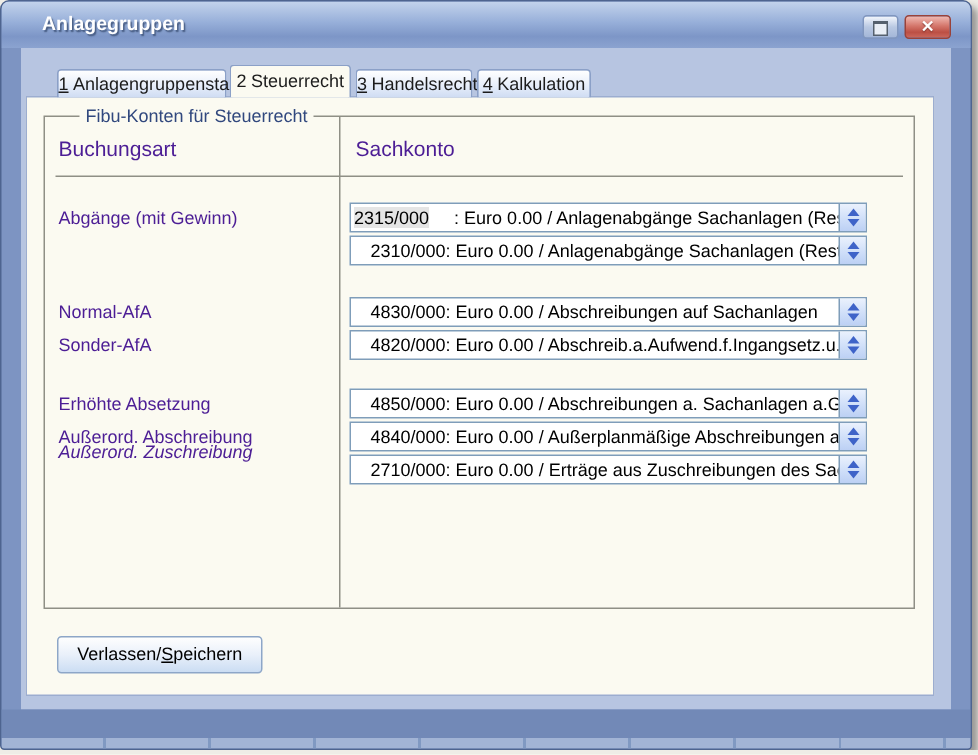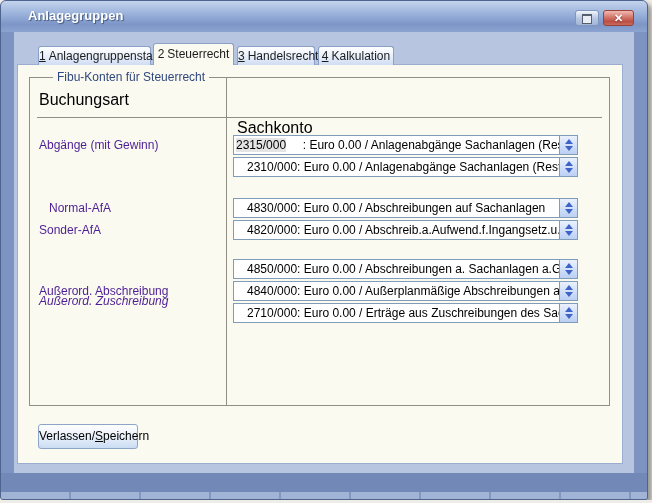--- a/index.html
+++ b/index.html
@@ -29,38 +29,38 @@
   .tab-inactive{top:45px;height:19px;line-height:18px;background:linear-gradient(#ffffff,#e7eefa 55%,#cfdcf3);}
   .tab-active{top:42px;height:22px;line-height:21px;background:#fbfaf1;z-index:3;}
   .num{margin-right:3px;}
   .u{text-decoration:underline;}
   
   .fieldset{position:absolute;left:28px;top:76px;width:581px;height:329px;box-sizing:border-box;
             border:1px solid #8f8f86;}
   .legend{position:absolute;left:33px;top:69px;background:#fbfaf1;padding:0 4px;font-size:12px;
           color:#31487e;z-index:2;margin-left:19px;}
   .vsep{position:absolute;left:225px;top:77px;width:1px;height:327px;background:#8f8f86;}
-  .hdr{position:absolute;top:90px;font-size:16px;color:#000000;}
+  .hdr{position:absolute;top:90px;font-size:14px;color:#4c1d95;}
   .hrule{position:absolute;left:36px;top:116px;width:565px;height:1px;background:#8f8f86;}
   .row-label{position:absolute;left:38px;font-size:12px;color:#4c1d95;white-space:nowrap;}
   
   .combo{position:absolute;left:232px;width:345px;height:20px;background:#fff;
          border:1px solid #7f9db9;box-sizing:border-box;}
   .val{display:block;height:18px;line-height:18px;font-size:12px;color:#000;white-space:pre;
        overflow:hidden;padding-left:13px;margin-right:18px;}
   .val-sel{padding-left:2px;}
   .sel{background:#e5e5e5;}
   .spinner{position:absolute;right:0;top:0;width:17px;height:18px;border-left:1px solid #7f9db9;
            background:linear-gradient(#eaf1fd,#cdddf8 60%,#bcd0f4);display:flex;flex-direction:column;
            align-items:center;justify-content:center;gap:2px;cursor:default;}
   .tri{width:0;height:0;border-left:4px solid transparent;border-right:4px solid transparent;}
   .tri-up{border-bottom:5px solid #3e63c8;}
   .tri-down{border-top:5px solid #3e63c8;}
   
-  .push-btn{position:absolute;left:37px;top:423px;width:100px;height:25px;box-sizing:border-box;
+  .push-btn{position:absolute;left:37px;top:423px;width:137px;height:25px;box-sizing:border-box;
             border:1px solid #8da6c8;border-radius:3px;font-size:12px;color:#000;text-align:center;
             line-height:23px;background:linear-gradient(#fefefe,#e9f0fa 50%,#cbddf3);cursor:default;}
   
   .frame-band{position:absolute;left:0;top:472px;width:100%;height:19px;background:#7289b7;}
   .frame-grip{position:absolute;left:0;top:491px;width:100%;height:7px;background:#a2b4d5;
               background-image:repeating-linear-gradient(90deg,transparent 0 68px,#8099c2 68px 70px);}
 </style>
 </head>
 <body>
 
@@ -91,26 +91,27 @@
   </div>
   <div class="tab tab-inactive" style="left:317px;width:76px;">
     <span class="num u">4</span><span>Kalkulation</span>
   </div>
 
   <div class="fieldset"></div>
   <span class="legend">Fibu-Konten für Steuerrecht</span>
   <div class="vsep"></div>
 
   <span class="hdr" style="left:38px;">Buchungsart</span>
-  <span class="hdr" style="left:236px;margin-top:28px;">Sachkonto</span>
+  <span class="hdr" style="left:236px;">Sachkonto</span>
   <div class="hrule"></div>
 
   <div class="row-label" style="top:137px;">Abgänge (mit Gewinn)</div>
-  <div class="row-label" style="top:200px;margin-left:10px;">Normal-AfA</div>
+  <div class="row-label" style="top:200px;">Normal-AfA</div>
   <div class="row-label" style="top:222px;">Sonder-AfA</div>
+  <div class="row-label" style="top:261px;">Erhöhte Absetzung</div>
   <div class="row-label" style="top:283px;">Außerord. Abschreibung</div>
   <div class="row-label" style="top:293px;font-style:italic;">Außerord. Zuschreibung</div>
 
   <div class="combo" style="top:134px;">
     <span class="val val-sel"><span class="sel">2315/000</span><span>     : Euro 0.00 / Anlagenabgänge Sachanlagen (Restbuc</span></span>
     <span class="spinner">
         <span class="tri tri-up"></span>
         <span class="tri tri-down"></span>
       </span>
   </div>

